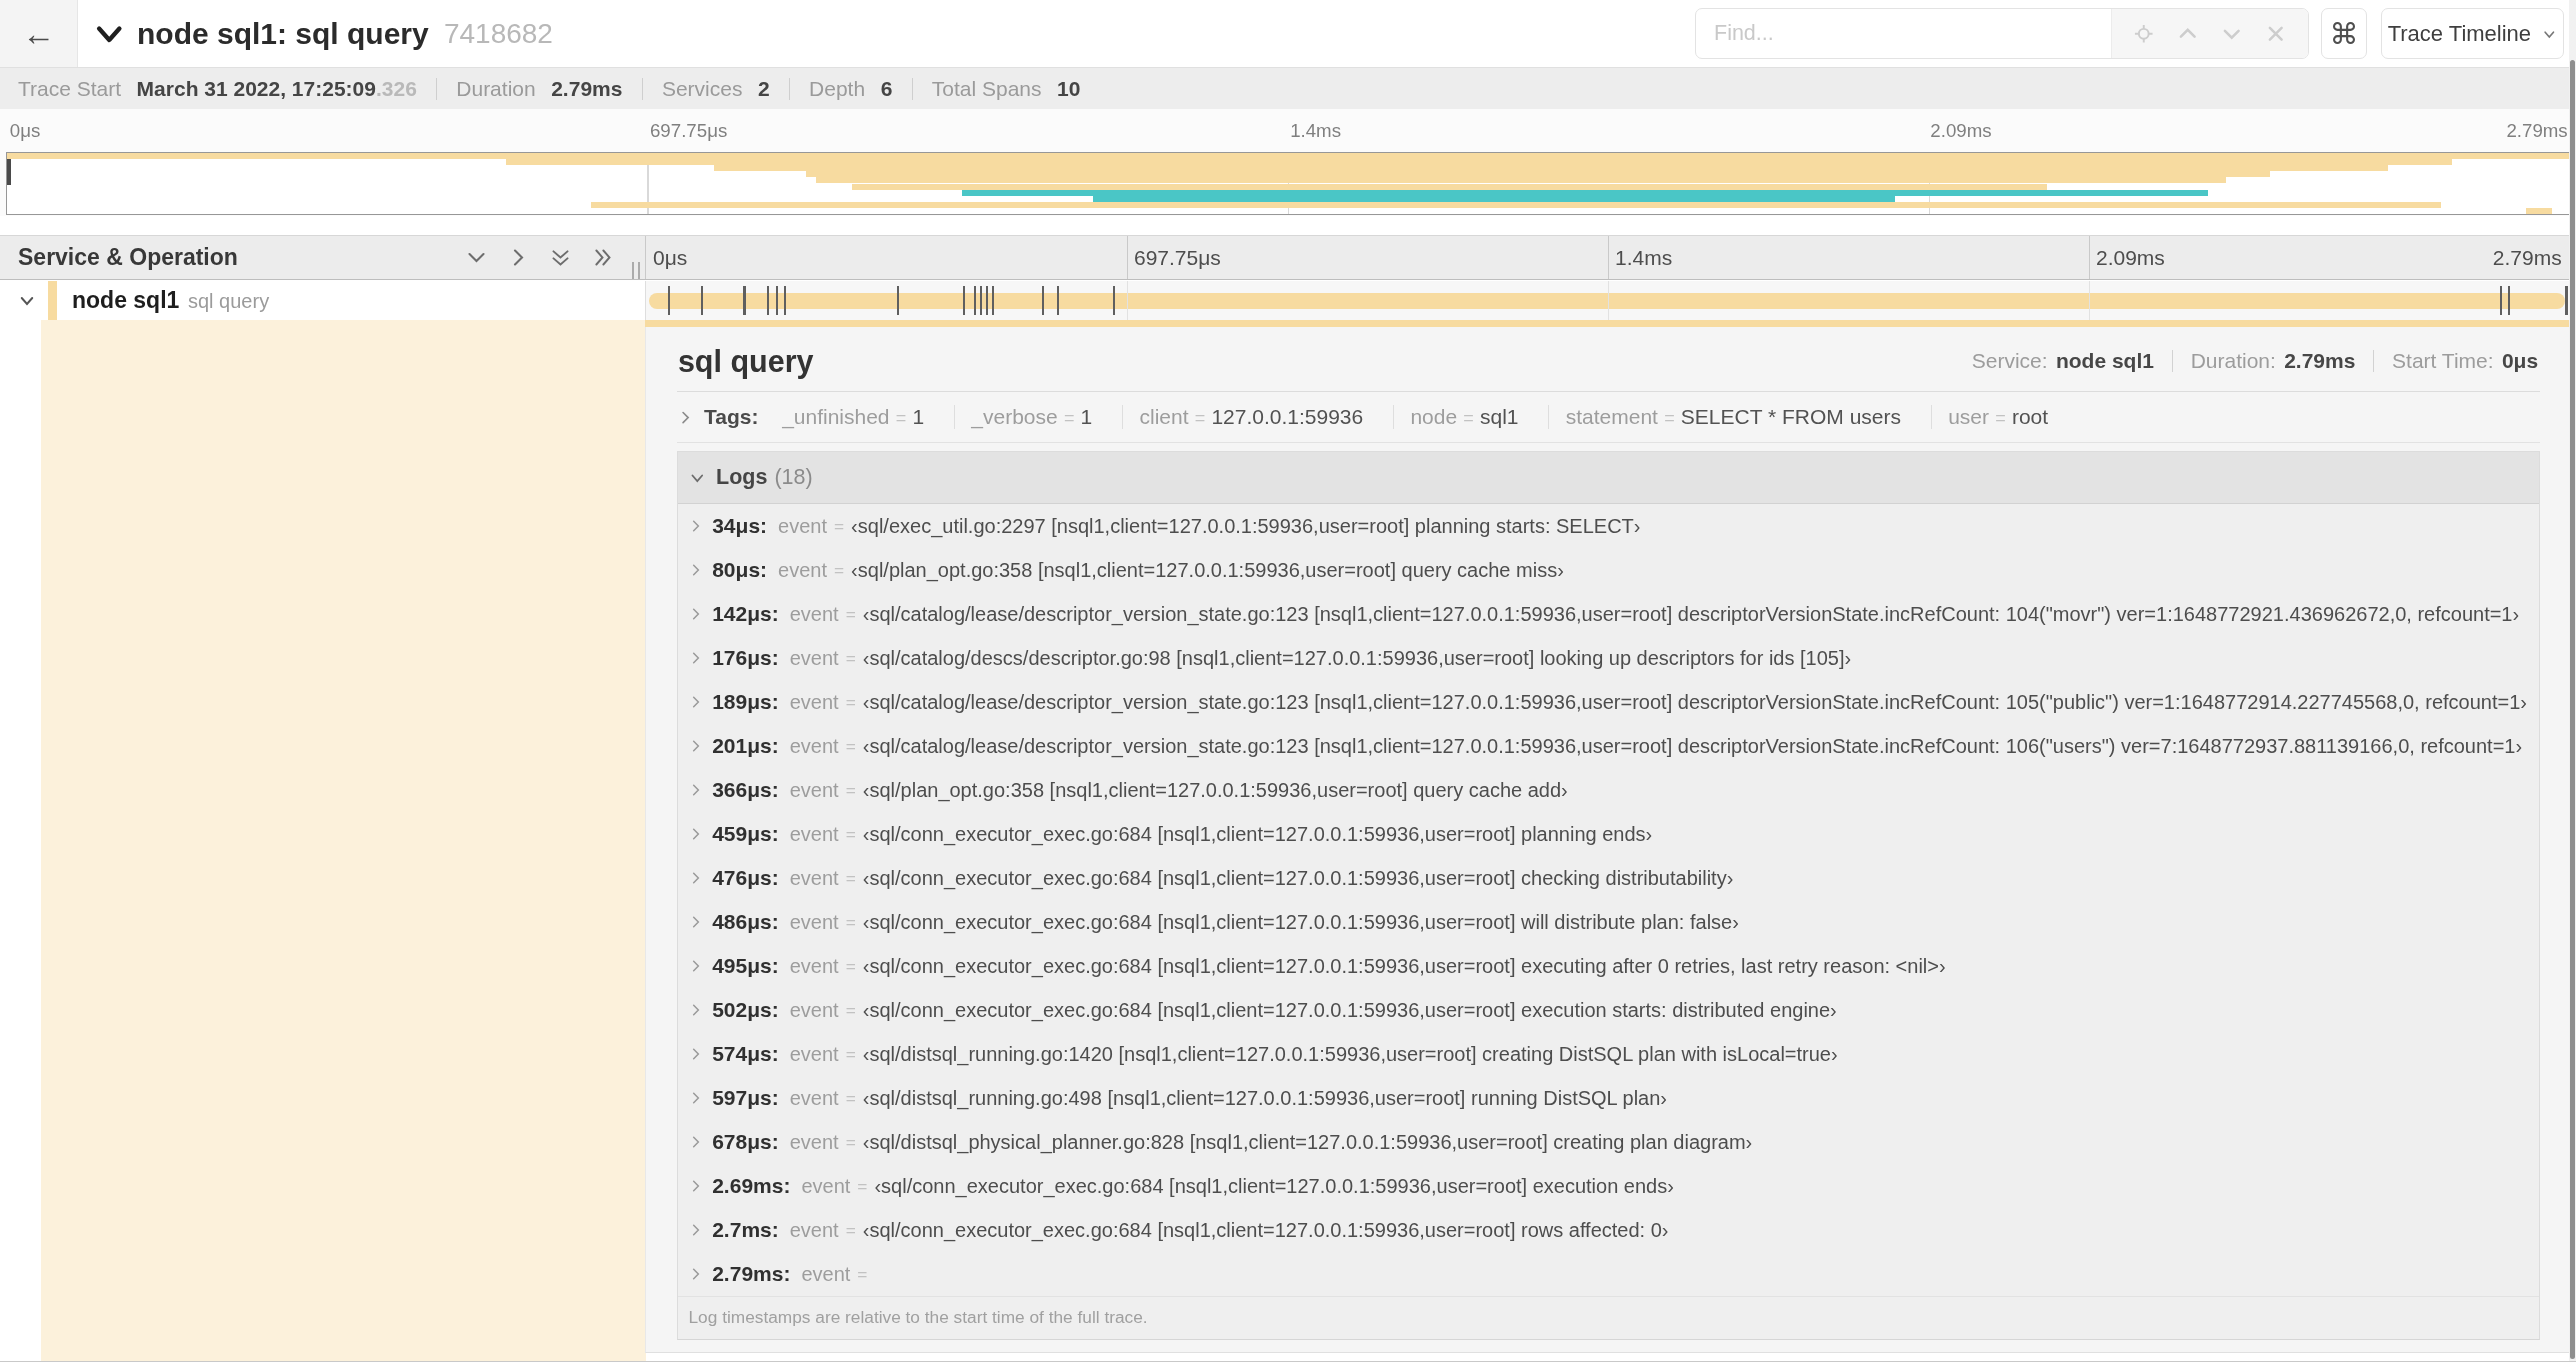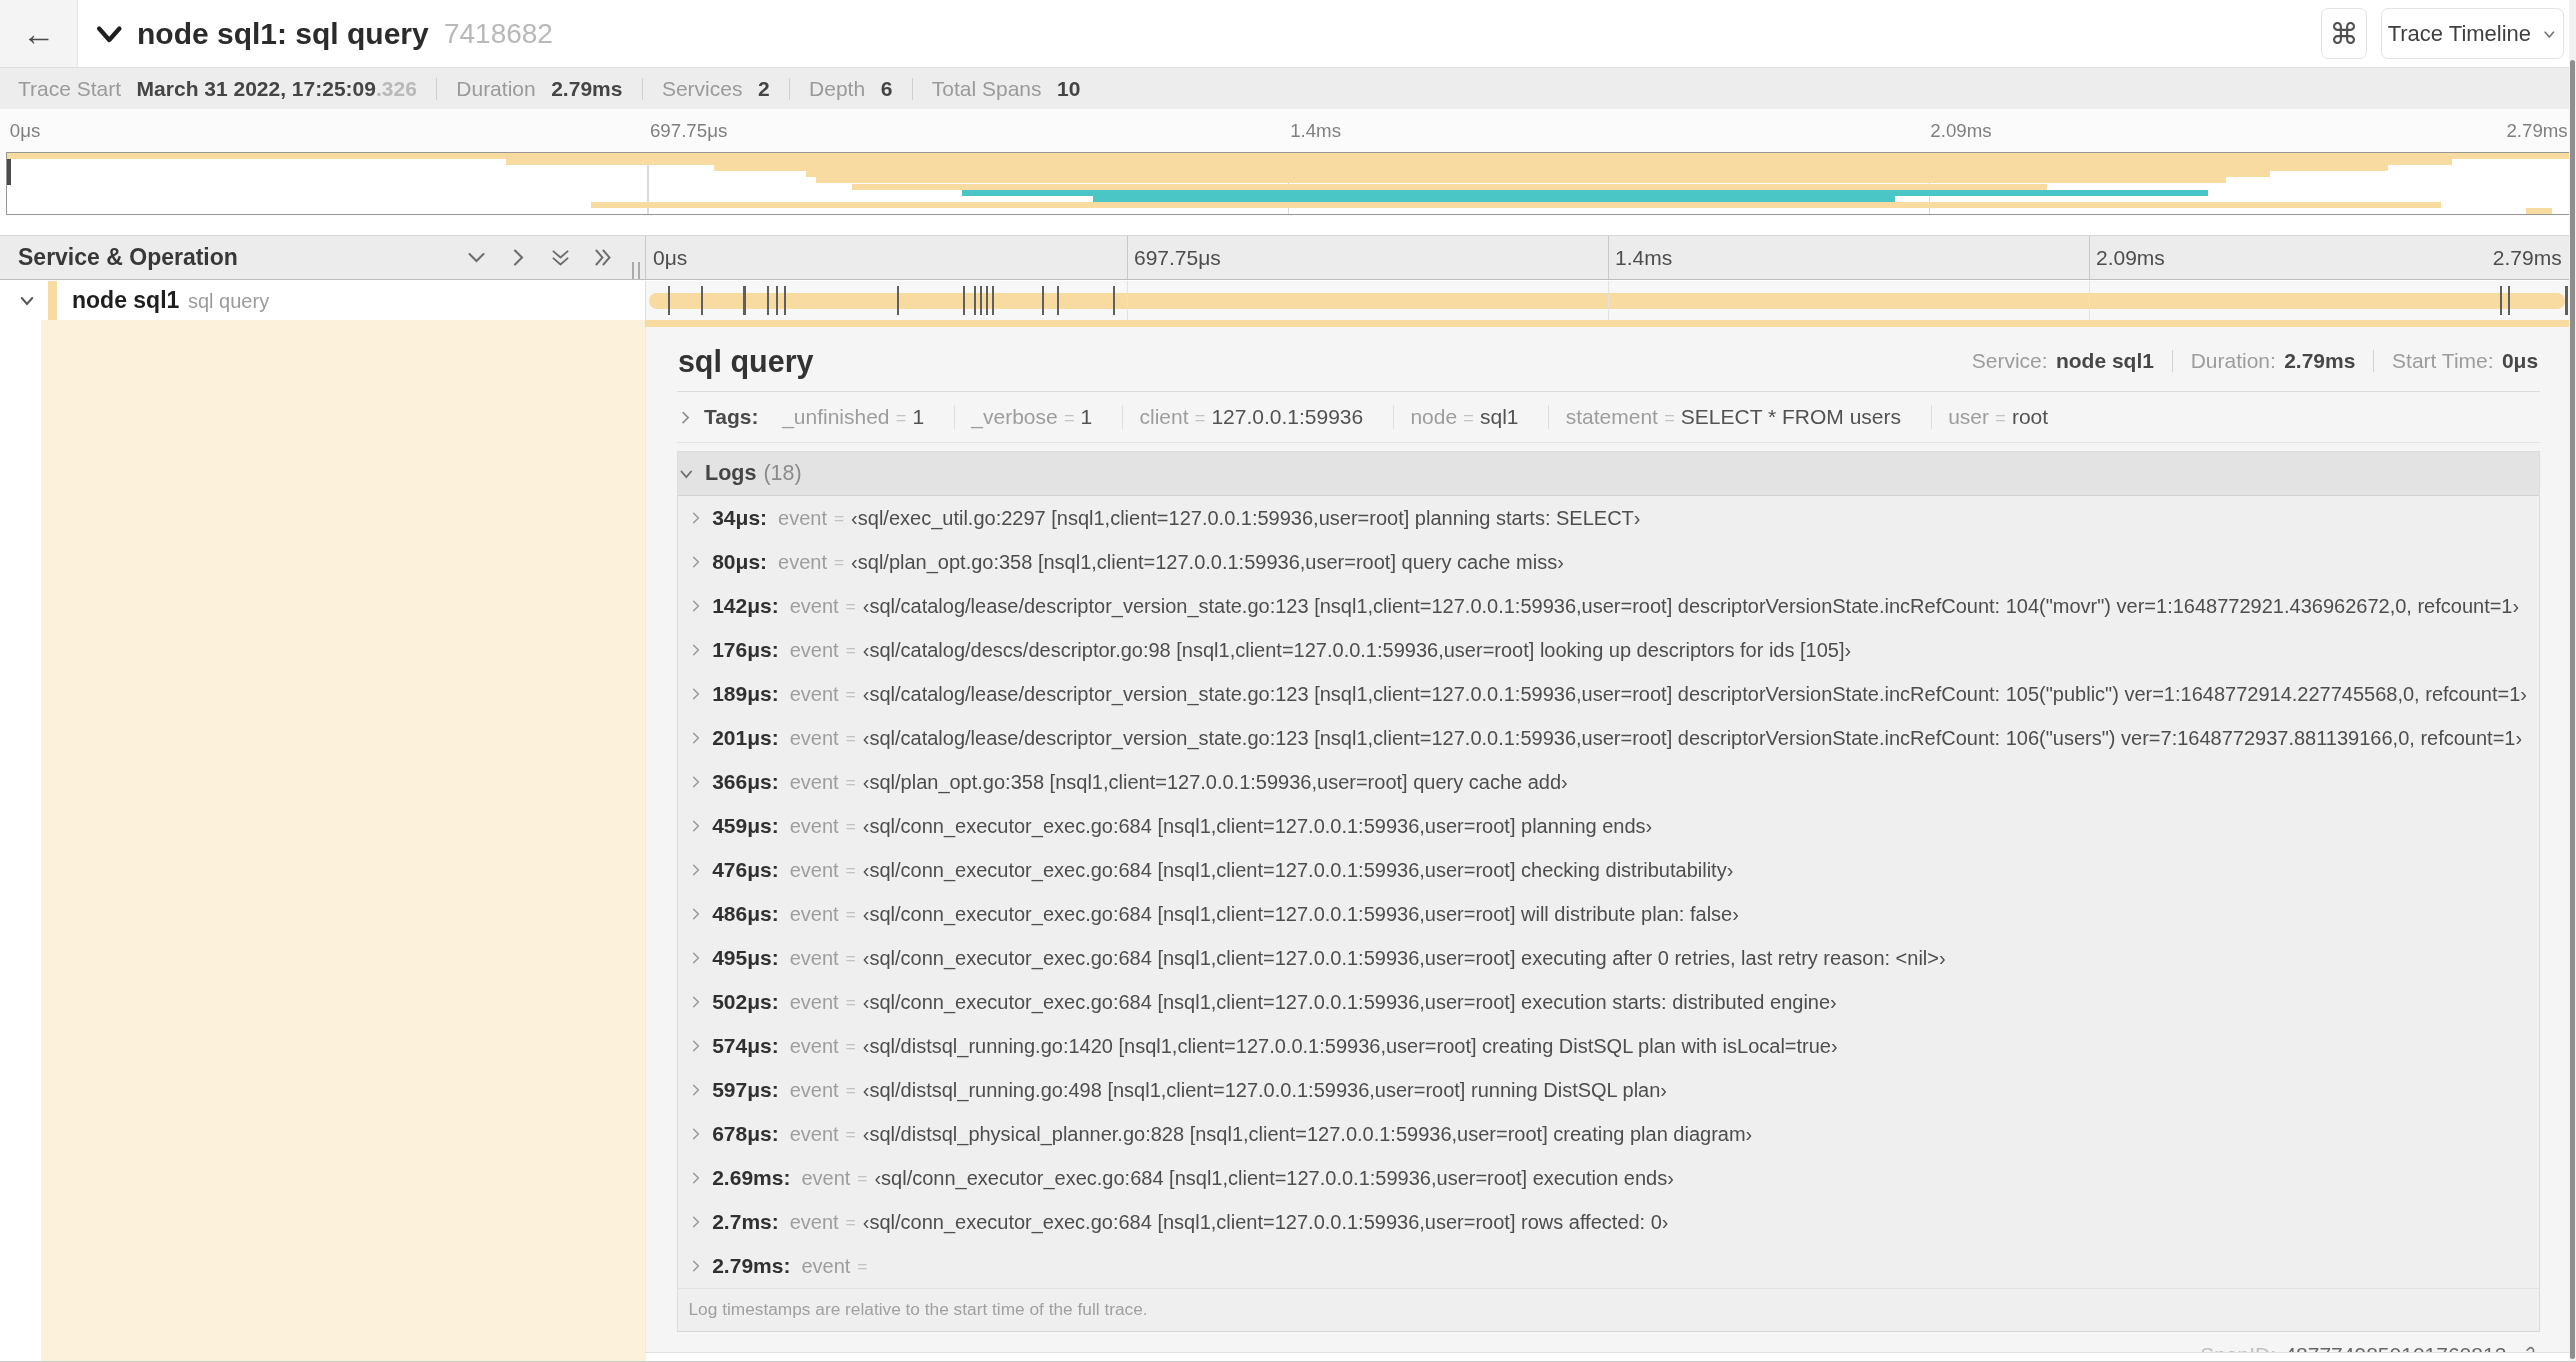--- a/index.html
+++ b/index.html
@@ -91,22 +91,22 @@
   .tags-row .icn { width:15.2px; height:15.2px; color:#8b8b8b; flex:none; }
   .tags-label { font-weight:bold; color:#4a4a4a; margin:0 7px 0 11px; }
   .tags-list { display:flex; align-items:center;gap:13px; }
   .tag { padding:0 16.6px; border-left:1.4px solid #dedede; white-space:nowrap; }
   .tag:first-child { border-left:none; }
   .tag-key { color:#9d9d9d; }
   .tag-eq { color:#c2c2c2; padding:0 6.2px; font-size:18px; }
   .tag-val { color:#525252; }
 
   .logs-block { margin-top:8.3px; background:#efefef; border:0.7px solid #dcdcdc; border-bottom:0.7px solid #d6d6d6; }
-  .logs-header { height:44px; background:#e3e3e3; border-bottom:0.7px solid #d2d2d2; display:flex; align-items:center;
-                 font-size:21.5px; cursor:pointer; }
+  .logs-header { height:52px; background:#e3e3e3; border-bottom:0.7px solid #d2d2d2; display:flex; align-items:center;
+                 padding-left:11px; font-size:21.5px; cursor:pointer; }
   .logs-header .icn { width:16.6px; height:16.6px; color:#6c6c6c; }
   .logs-title { font-weight:bold; color:#454545; margin-left:11px; }
   .logs-count { color:#8b8b8b; margin-left:7px; }
   .log-row { height:44px; display:flex; align-items:center; padding-left:11px; font-size:20px; white-space:nowrap; overflow:hidden; cursor:pointer; }
   .log-row .icn { width:14px; height:14px; color:#9a9a9a; flex:none; }
   .log-time { font-weight:bold; color:#303030; margin:0 11px 0 9.7px; font-size:21px; }
   .log-key { color:#9d9d9d; }
   .log-eq { color:#c2c2c2; padding:0 7px; font-size:17.3px; }
   .log-val { color:#4d4d4d; }
   .logs-note { padding:9.7px 11px 11px; font-size:17.3px; color:#a0a0a0; border-top:0.7px solid #e2e2e2; }
@@ -133,20 +133,46 @@
         <span>←</span>
       </div>
     <span class="title-chevron icn">
       <svg viewBox="0 0 24 24">
           <path d="M4 7.5l8 9 8-9" fill="none" stroke="currentColor" stroke-width="3.4" stroke-linecap="round" stroke-linejoin="round"></path>
         </svg>
     </span>
     <div class="trace-title">
       <span>node sql1: sql query</span>
       <span class="trace-id">7418682</span>
+    </div>
+    <div class="find-group">
+      <input class="find-input" type="text" placeholder="Find..." style="">
+      <div class="find-suffix">
+        <span class="icn">
+          <svg viewBox="0 0 24 24" fill="none" stroke="currentColor" stroke-width="2">
+              <circle cx="12" cy="12" r="5"></circle>
+              <path d="M12 3v4M12 17v4M3 12h4M17 12h4"></path>
+            </svg>
+        </span>
+        <span class="icn">
+          <svg viewBox="0 0 24 24">
+              <path d="M5 15l7-7 7 7" fill="none" stroke="currentColor" stroke-width="2.6" stroke-linecap="round"></path>
+            </svg>
+        </span>
+        <span class="icn">
+          <svg viewBox="0 0 24 24">
+              <path d="M5 9l7 7 7-7" fill="none" stroke="currentColor" stroke-width="2.6" stroke-linecap="round"></path>
+            </svg>
+        </span>
+        <span class="icn">
+          <svg viewBox="0 0 24 24">
+              <path d="M6 6l12 12M18 6L6 18" fill="none" stroke="currentColor" stroke-width="2.6" stroke-linecap="round"></path>
+            </svg>
+        </span>
+      </div>
     </div>
     <div class="kbd-btn">
         <span>⌘</span>
       </div>
     <div class="view-btn">
       <span>Trace Timeline</span>
       <span class="icn">
         <svg viewBox="0 0 24 24">
             <path d="M6 9l6 7 6-7" fill="none" stroke="currentColor" stroke-width="2.4" stroke-linecap="round"></path>
           </svg>

